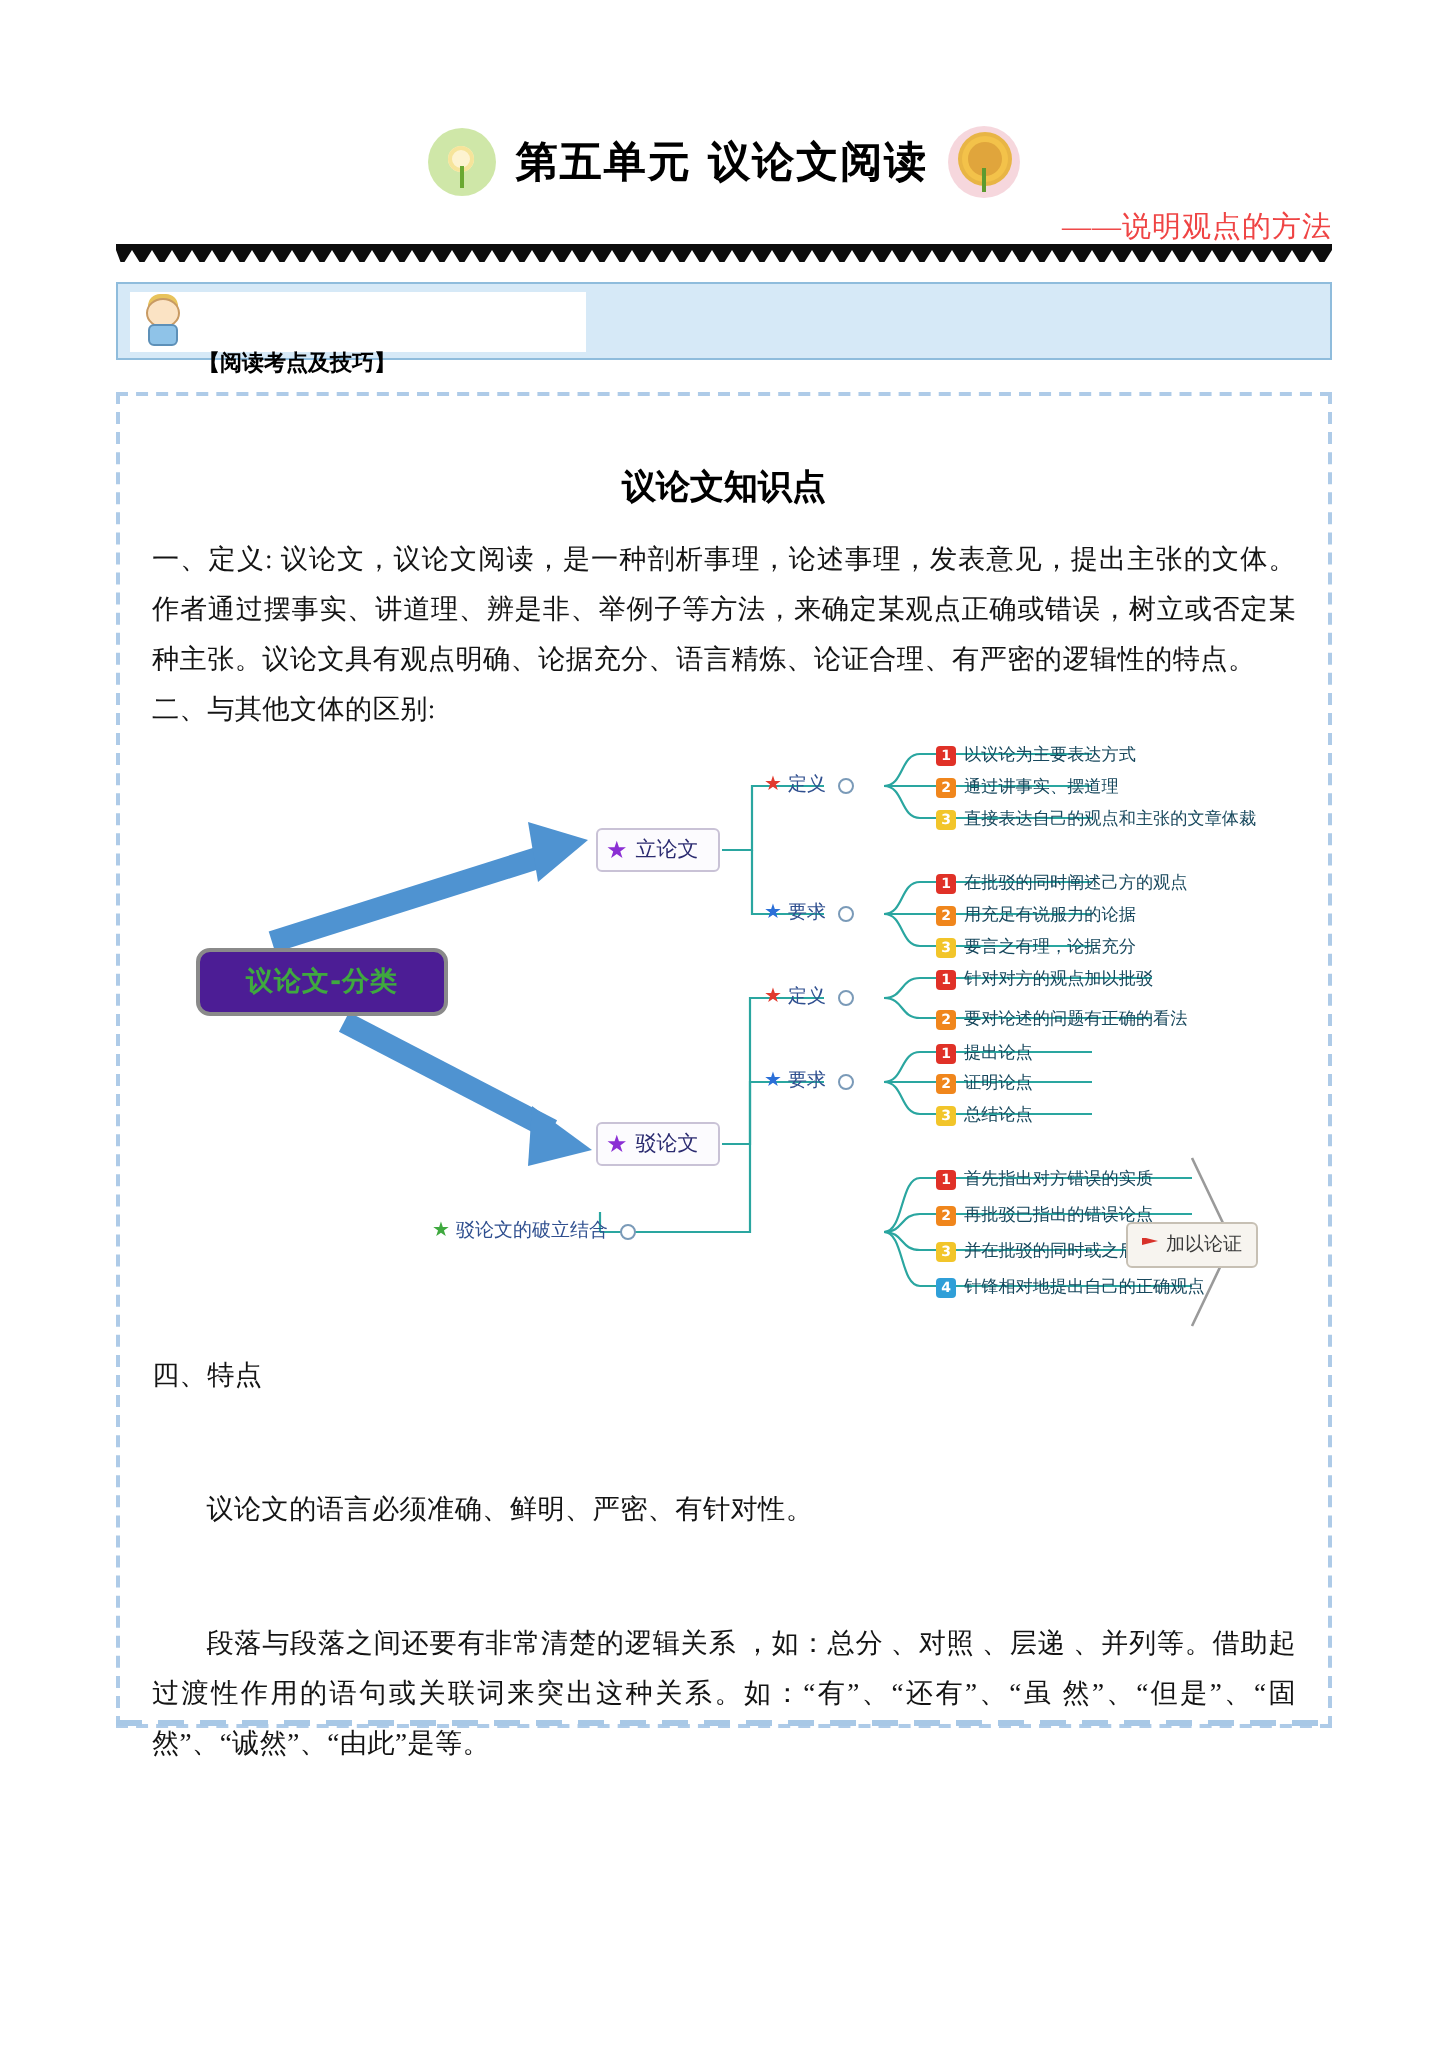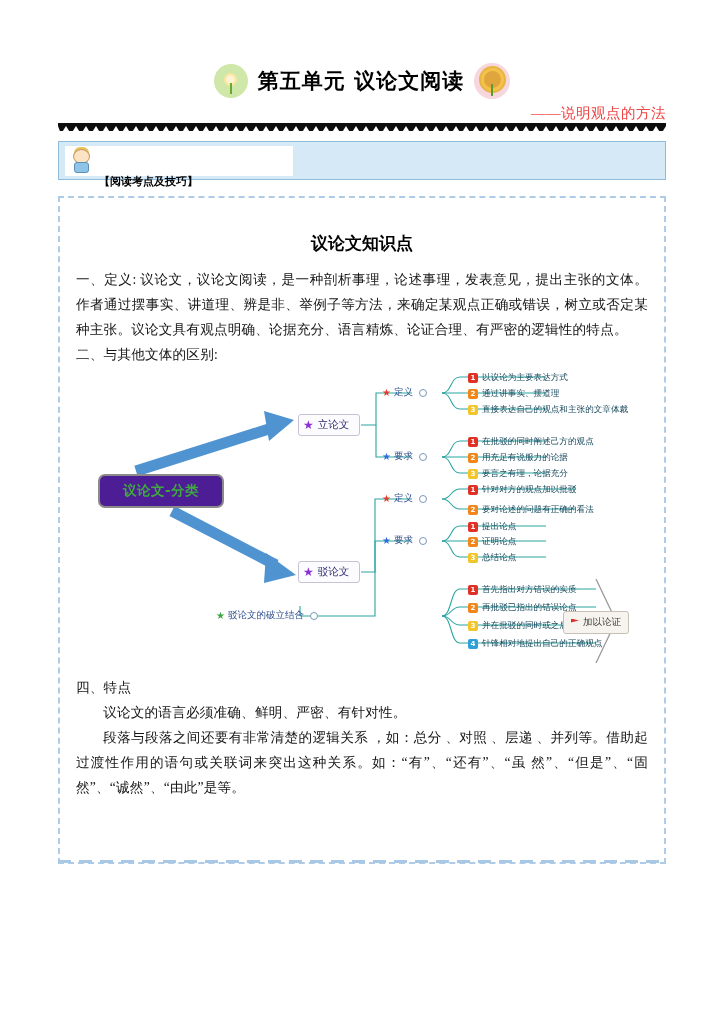--- a/index.html
+++ b/index.html
@@ -211,21 +211,21 @@
   }
   .para {
     font-family: "Liberation Serif", "DejaVu Serif", serif;
     font-size: 13.6px;
     line-height: 25px;
     color: #141414;
     text-align: justify;
     letter-spacing: 0.2px;
     margin: 0;
   }
-  .para.indent { text-indent: 2em; }
+  .para.indent { text-indent: 2em; margin-top: 42px; }
 
   
   .mindmap {
     position: relative;
     width: 576px;
     height: 300px;
     margin: 4px 0 0 0;
   }
   .mm-svg {
     position: absolute;

